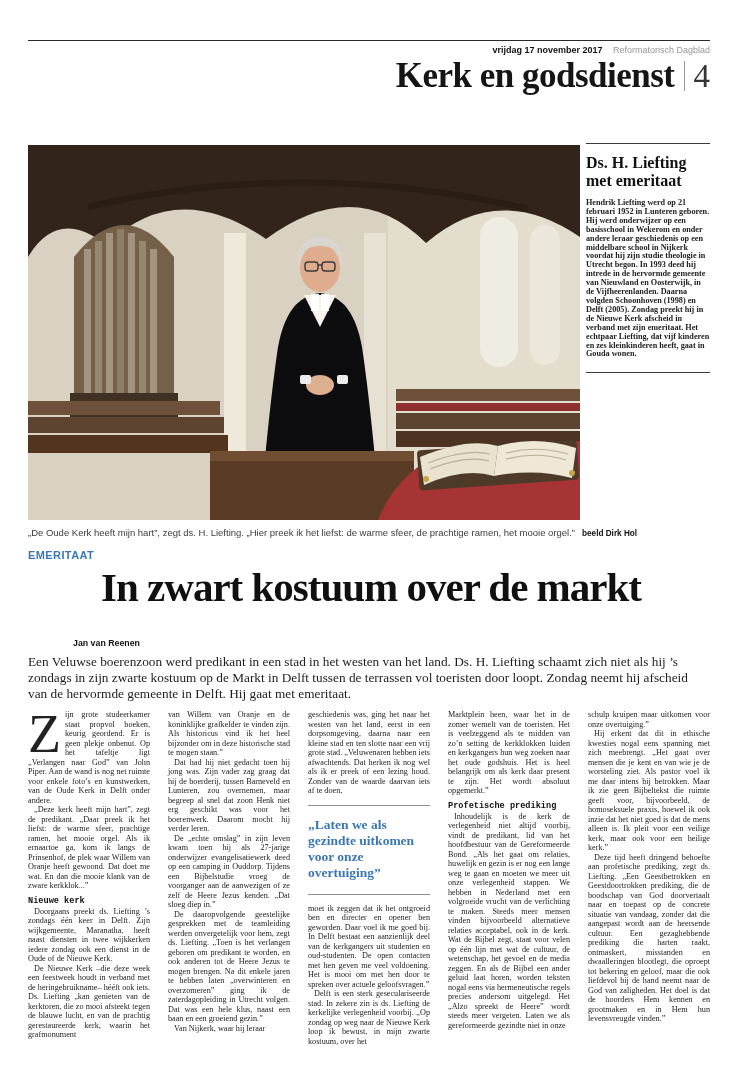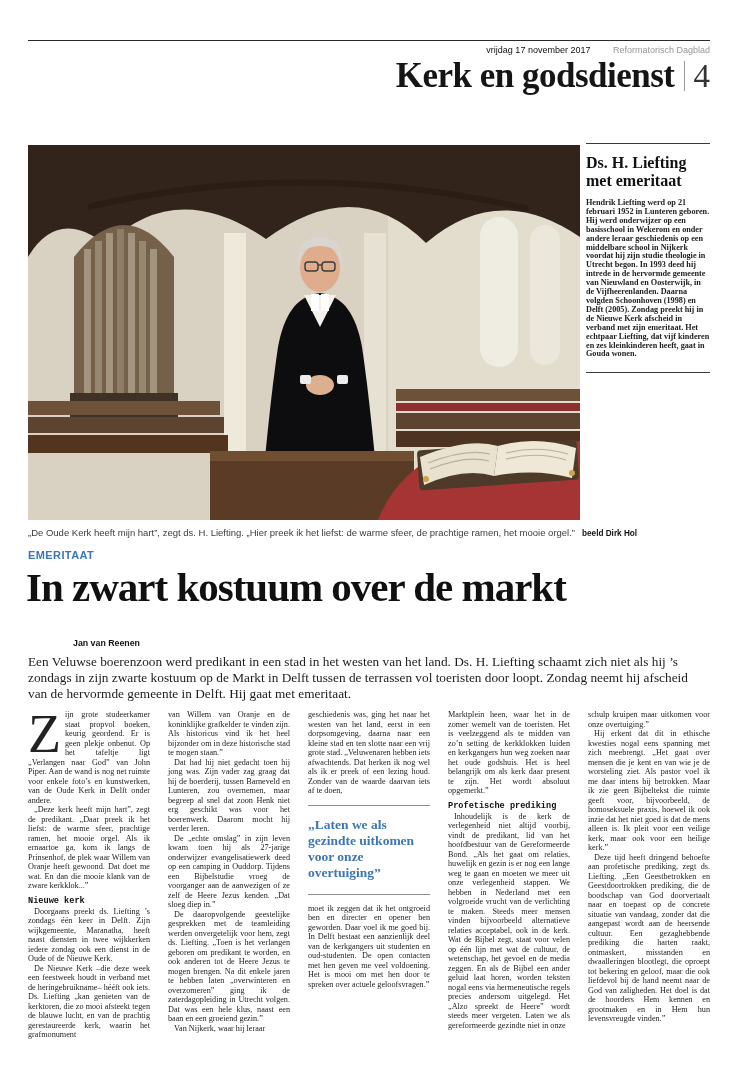--- a/index.html
+++ b/index.html
@@ -3,22 +3,22 @@
 <meta charset="utf-8">
 <style>
   html,body{margin:0;padding:0;background:#ffffff;}
   .page{position:relative;width:738px;height:1068px;background:#fff;overflow:hidden;
         font-family:"Liberation Serif",serif;color:#1a1a1a;}
 
   
   .topline{position:absolute;left:28px;top:40px;width:682px;border-top:1px solid #2a2a2a;}
   .dateline{position:absolute;top:45px;right:28px;font-family:"Liberation Sans",sans-serif;
             font-size:9px;white-space:nowrap;}
-  .dateline .date{font-weight:normal;color:#111;text-align:center;}
-  .dateline .pub{color:#979797;margin-left:20px;}
+  .dateline .date{font-weight:bold;color:#111;text-align:center;}
+  .dateline .pub{color:#979797;margin-left:8px;}
   .sectionhead{position:absolute;top:56px;right:28px;display:flex;align-items:baseline;}
   .sec-title{font-size:35px;font-weight:bold;letter-spacing:-0.5px;color:#151515;}
   .sec-divider{width:1px;height:30px;background:#9a9a9a;margin:0 9px;align-self:center;}
   .sec-num{font-size:33px;font-weight:normal;color:#333;}
 
   
   .photo{position:absolute;left:28px;top:145px;width:552px;height:375px;overflow:hidden;background:#d9d2c2;}
   .photo svg{display:block;}
 
   
@@ -143,21 +143,21 @@
   </div>
 
   <div class="infobox">
     <div class="ib-rule"></div>
     <div class="ib-title">Ds. H. Liefting met emeritaat</div>
     <div class="ib-body">Hendrik Liefting werd op 21 februari 1952 in Lunteren geboren. Hij werd onderwijzer op een basisschool in Wekerom en onder andere leraar geschiedenis op een middelbare school in Nijkerk voordat hij zijn studie theologie in Utrecht begon. In 1993 deed hij intrede in de hervormde gemeente van Nieuwland en Oosterwijk, in de Vijfheerenlanden. Daarna volgden Schoonhoven (1998) en Delft (2005). Zondag preekt hij in de Nieuwe Kerk afscheid in verband met zijn emeritaat. Het echtpaar Liefting, dat vijf kinderen en zes kleinkinderen heeft, gaat in Gouda wonen.</div>
     <div class="ib-rule-bottom"></div>
   </div>
 
   <div class="kicker" style="color: rgb(59, 119, 181);">EMERITAAT</div>
-  <h1 class="headline" style="margin:0;">In zwart kostuum over de markt</h1>
+  <h1 class="headline" style="margin:0;text-align:center;">In zwart kostuum over de markt</h1>
   <div class="byline">Jan van Reenen</div>
   <div class="intro">Een Veluwse boerenzoon werd predikant in een stad in het westen van het land. Ds. H. Liefting schaamt zich niet als hij ’s zondags in zijn zwarte kostuum op de Markt in Delft tussen de terrassen vol toeristen door loopt. Zondag neemt hij afscheid van de hervormde gemeente in Delft. Hij gaat met emeritaat.</div>
 
   <div class="bodytext">
     <div class="col">
       <p class="para"><span class="dropcap">Z</span><span>ijn grote studeerkamer staat propvol boeken, keurig geordend. Er is geen plekje onbenut. Op het tafeltje ligt „Verlangen naar God” van John Piper. Aan de wand is nog net ruimte voor enkele foto’s en kunstwerken, van de Oude Kerk in Delft onder andere.</span></p>
       <p class="para indent">„Deze kerk heeft mijn hart”, zegt de predikant. „Daar preek ik het liefst: de warme sfeer, prachtige ramen, het mooie orgel. Als ik ernaartoe ga, kom ik langs de Prinsenhof, de plek waar Willem van Oranje heeft gewoond. Dat doet me wat. En dan die mooie klank van de zware kerkklok...”</p>
       <h3 class="subhead">Nieuwe kerk</h3>
       <p class="para indent">Doorgaans preekt ds. Liefting ’s zondags één keer in Delft. Zijn wijkgemeente, Maranatha, heeft naast diensten in twee wijkkerken iedere zondag ook een dienst in de Oude of de Nieuwe Kerk.</p>
       <p class="para indent">De Nieuwe Kerk –die deze week een feestweek houdt in verband met de heringebruikname– hééft ook iets. Ds. Liefting „kan genieten van de kerktoren, die zo mooi afsteekt tegen de blauwe lucht, en van de prachtig gerestaureerde kerk, waarin het grafmonument</p>
@@ -168,20 +168,21 @@
       <p class="para indent">De „echte omslag” in zijn leven kwam toen hij als 27-jarige onderwijzer evangelisatiewerk deed op een camping in Ouddorp. Tijdens een Bijbelstudie vroeg de voorganger aan de aanwezigen of ze zelf de Heere Jezus kenden. „Dat sloeg diep in.”</p>
       <p class="para indent">De daaropvolgende geestelijke gesprekken met de teamleiding werden onvergetelijk voor hem, zegt ds. Liefting. „Toen is het verlangen geboren om predikant te worden, en ook anderen tot de Heere Jezus te mogen brengen. Na dit enkele jaren te hebben laten „overwinteren en overzomeren” ging ik de zaterdagopleiding in Utrecht volgen. Dat was een hele klus, naast een baan en een groeiend gezin.”</p>
       <p class="para indent">Van Nijkerk, waar hij leraar</p>
     </div>
     <div class="col">
       <p class="para">geschiedenis was, ging het naar het westen van het land, eerst in een dorpsomgeving, daarna naar een kleine stad en ten slotte naar een vrij grote stad. „Veluwenaren hebben iets afwachtends. Dat herken ik nog wel als ik er preek of een lezing houd. Zonder van de waarde daarvan iets af te doen,</p>
       <div class="pullquote">
         <div class="pq-text" style="color: rgb(59, 119, 181);">„Laten we als gezindte uitkomen voor onze overtuiging”</div>
       </div>
       <p class="para">moet ik zeggen dat ik het ontgroeid ben en directer en opener ben geworden. Daar voel ik me goed bij. In Delft bestaat een aanzienlijk deel van de kerkgangers uit studenten en oud-studenten. De open contacten met hen geven me veel voldoening. Het is mooi om met hen door te spreken over actuele geloofsvragen.”</p>
+      <p class="para indent">Delft is een sterk geseculariseerde stad. In zekere zin is ds. Liefting de kerkelijke verlegenheid voorbij. „Op zondag op weg naar de Nieuwe Kerk loop ik bewust, in mijn zwarte kostuum, over het</p>
     </div>
     <div class="col">
       <p class="para">Marktplein heen, waar het in de zomer wemelt van de toeristen. Het is veelzeggend als te midden van zo’n setting de kerkklokken luiden en kerkgangers hun weg zoeken naar het oude godshuis. Het is heel belangrijk om als kerk daar present te zijn. Het wordt absoluut opgemerkt.”</p>
       <h3 class="subhead">Profetische prediking</h3>
       <p class="para indent">Inhoudelijk is de kerk de verlegenheid niet altijd voorbij, vindt de predikant, lid van het hoofdbestuur van de Gereformeerde Bond. „Als het gaat om relaties, huwelijk en gezin is er nog een lange weg te gaan en moeten we meer uit onze verlegenheid stappen. We hebben in Nederland met een volgroeide vrucht van de verlichting te maken. Steeds meer mensen vinden bijvoorbeeld alternatieve relaties acceptabel, ook in de kerk. Wat de Bijbel zegt, staat voor velen op één lijn met wat de cultuur, de wetenschap, het gevoel en de media zeggen. En als de Bijbel een ander geluid laat horen, worden teksten nogal eens via hermeneutische regels precies andersom uitgelegd. Het „Alzo spreekt de Heere” wordt steeds meer vergeten. Laten we als gereformeerde gezindte niet in onze</p>
     </div>
     <div class="col">
       <p class="para">schulp kruipen maar uitkomen voor onze overtuiging.”</p>
       <p class="para indent">Hij erkent dat dit in ethische kwesties nogal eens spanning met zich meebrengt. „Het gaat over mensen die je kent en van wie je de worsteling ziet. Als pastor voel ik me daar intens bij betrokken. Maar ik zie geen Bijbeltekst die ruimte geeft voor, bijvoorbeeld, de homoseksuele praxis, hoewel ik ook inzie dat het niet goed is dat de mens alleen is. Ik pleit voor een veilige kerk, maar ook voor een heilige kerk.”</p>
       <p class="para indent">Deze tijd heeft dringend behoefte aan profetische prediking, zegt ds. Liefting. „Een Geestbetrokken en Geestdoortrokken prediking, die de boodschap van God doorvertaalt naar en toepast op de concrete situatie van vandaag, zonder dat die aangepast wordt aan de heersende cultuur. Een gezaghebbende prediking die harten raakt, ontmaskert, misstanden en dwaalleringen blootlegt, die oproept tot bekering en geloof, maar die ook liefdevol bij de hand neemt naar de God van zaligheden. Het doel is dat de hoorders Hem kennen en grootmaken en in Hem hun levensvreugde vinden.”</p>

